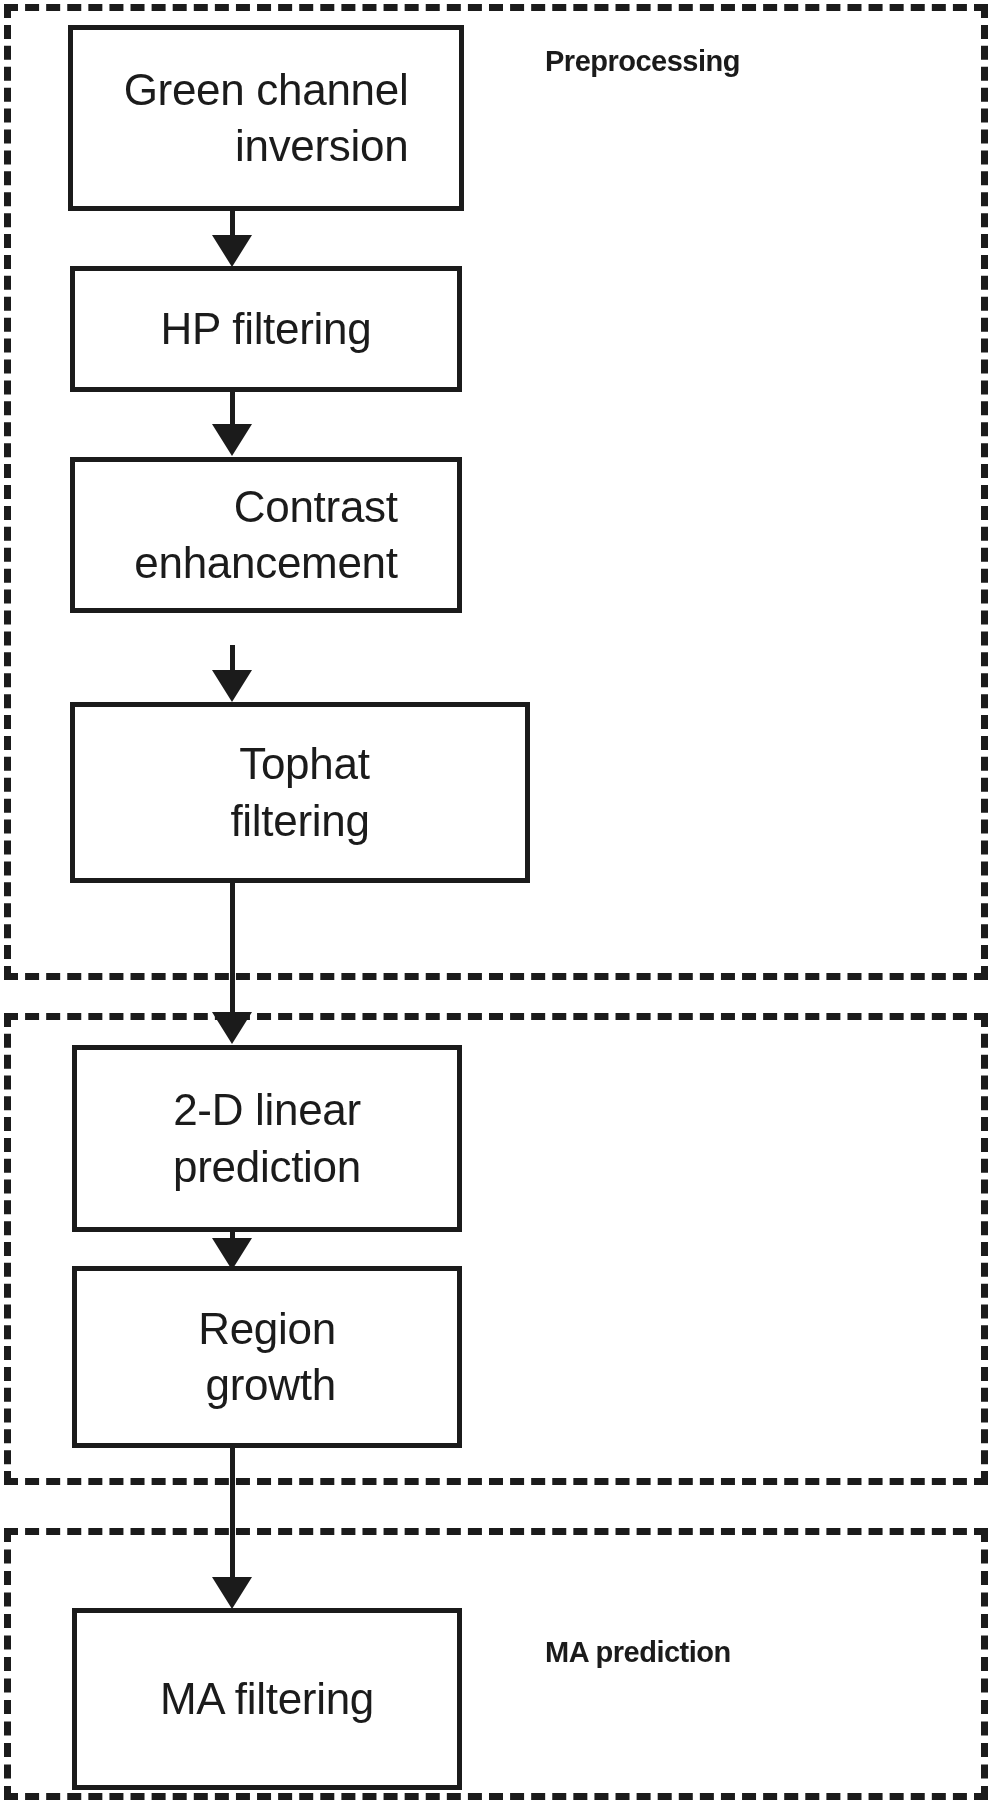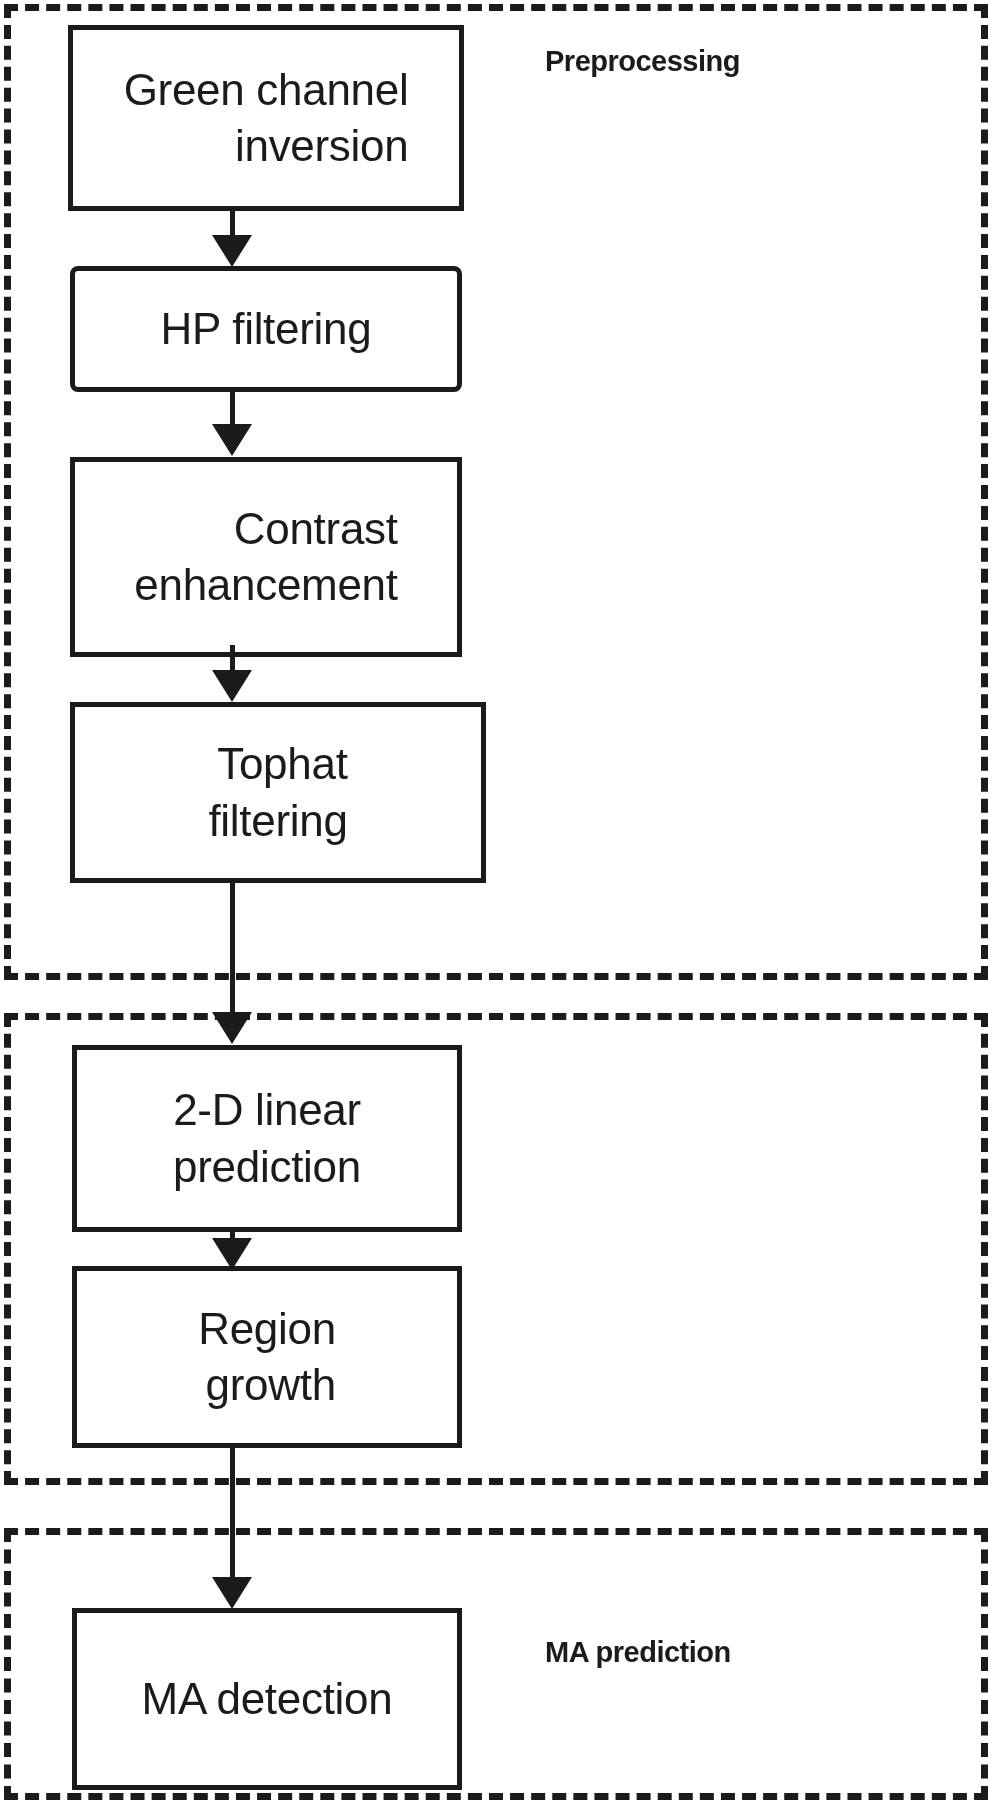--- a/index.html
+++ b/index.html
@@ -71,32 +71,32 @@
   <div class="section" style="top:4px; height:976px;"></div>
 
   <div class="section-label" style="left:545px; top:42px; width:420px;">Preprocessing</div>
 
   <div class="pbox" style="left:68px; top:25px; width:396px; height:186px;">Green channel
 inversion</div>
 
   <div class="connector" style="left:230px; top:211px; height:30px;"></div>
   <div class="arrowhead" style="left:212px; top:235px;"></div>
 
-  <div class="pbox" style="left:70px; top:266px; width:392px; height:126px;border-radius:8px;">HP filtering</div>
+  <div class="pbox" style="left:70px; top:266px; width:392px; height:126px;">HP filtering</div>
 
   <div class="connector" style="left:230px; top:392px; height:34px;"></div>
   <div class="arrowhead" style="left:212px; top:424px;"></div>
 
-  <div class="pbox" style="left:70px; top:457px; width:392px; height:200px;">Contrast
+  <div class="pbox" style="left:70px; top:457px; width:392px; height:156px;">Contrast
 enhancement</div>
 
   <div class="connector" style="left:230px; top:645px; height:29px;"></div>
   <div class="arrowhead" style="left:212px; top:670px;"></div>
 
-  <div class="pbox" style="left:70px; top:702px; width:416px; height:181px;">Tophat
+  <div class="pbox" style="left:70px; top:702px; width:460px; height:181px;">Tophat
 filtering</div>
 
   <div class="connector" style="left:230px; top:883px; height:132px;"></div>
   <div class="arrowhead" style="left:212px; top:1012px;"></div>
 
   <div class="section" style="top:1013px; height:472px;"></div>
 
 
   <div class="pbox" style="left:72px; top:1045px; width:390px; height:187px;">2-D linear
 prediction</div>
@@ -107,15 +107,15 @@
   <div class="pbox" style="left:72px; top:1266px; width:390px; height:182px;">Region
 growth</div>
 
   <div class="connector" style="left:230px; top:1448px; height:132px;"></div>
   <div class="arrowhead" style="left:212px; top:1577px;"></div>
 
   <div class="section" style="top:1528px; height:272px;"></div>
 
   <div class="section-label" style="left:545px; top:1633px; width:420px;">MA prediction</div>
 
-  <div class="pbox" style="left:72px; top:1608px; width:390px; height:182px;">MA detection</div>
+  <div class="pbox" style="left:72px; top:1608px; width:390px; height:182px;">MA filtering</div>
 
 </div>
 
 </body></html>

